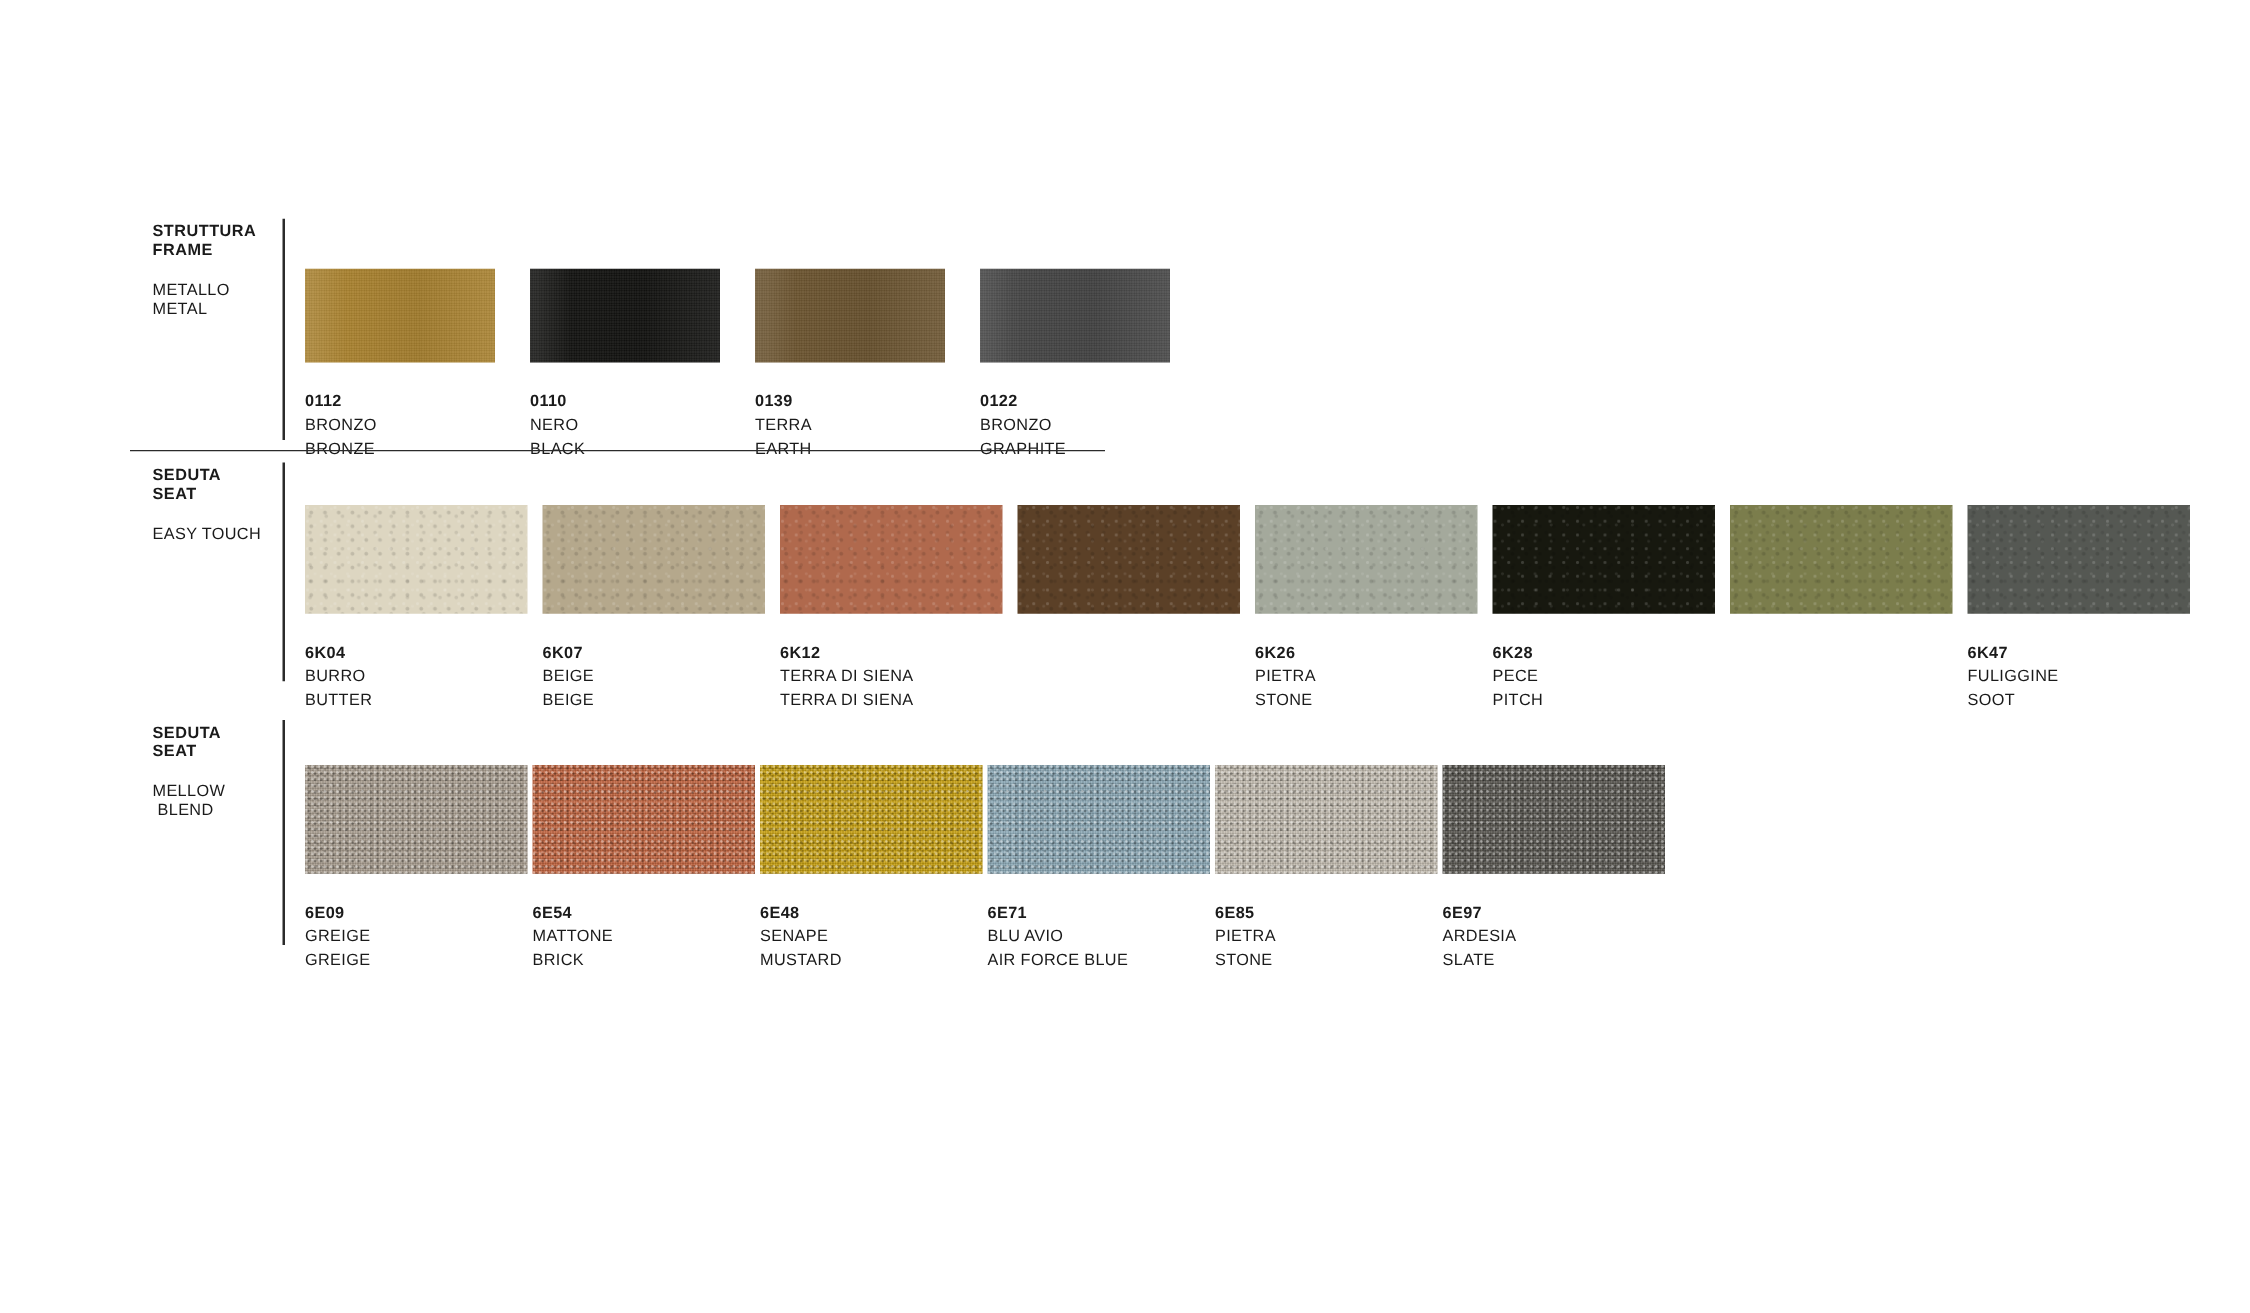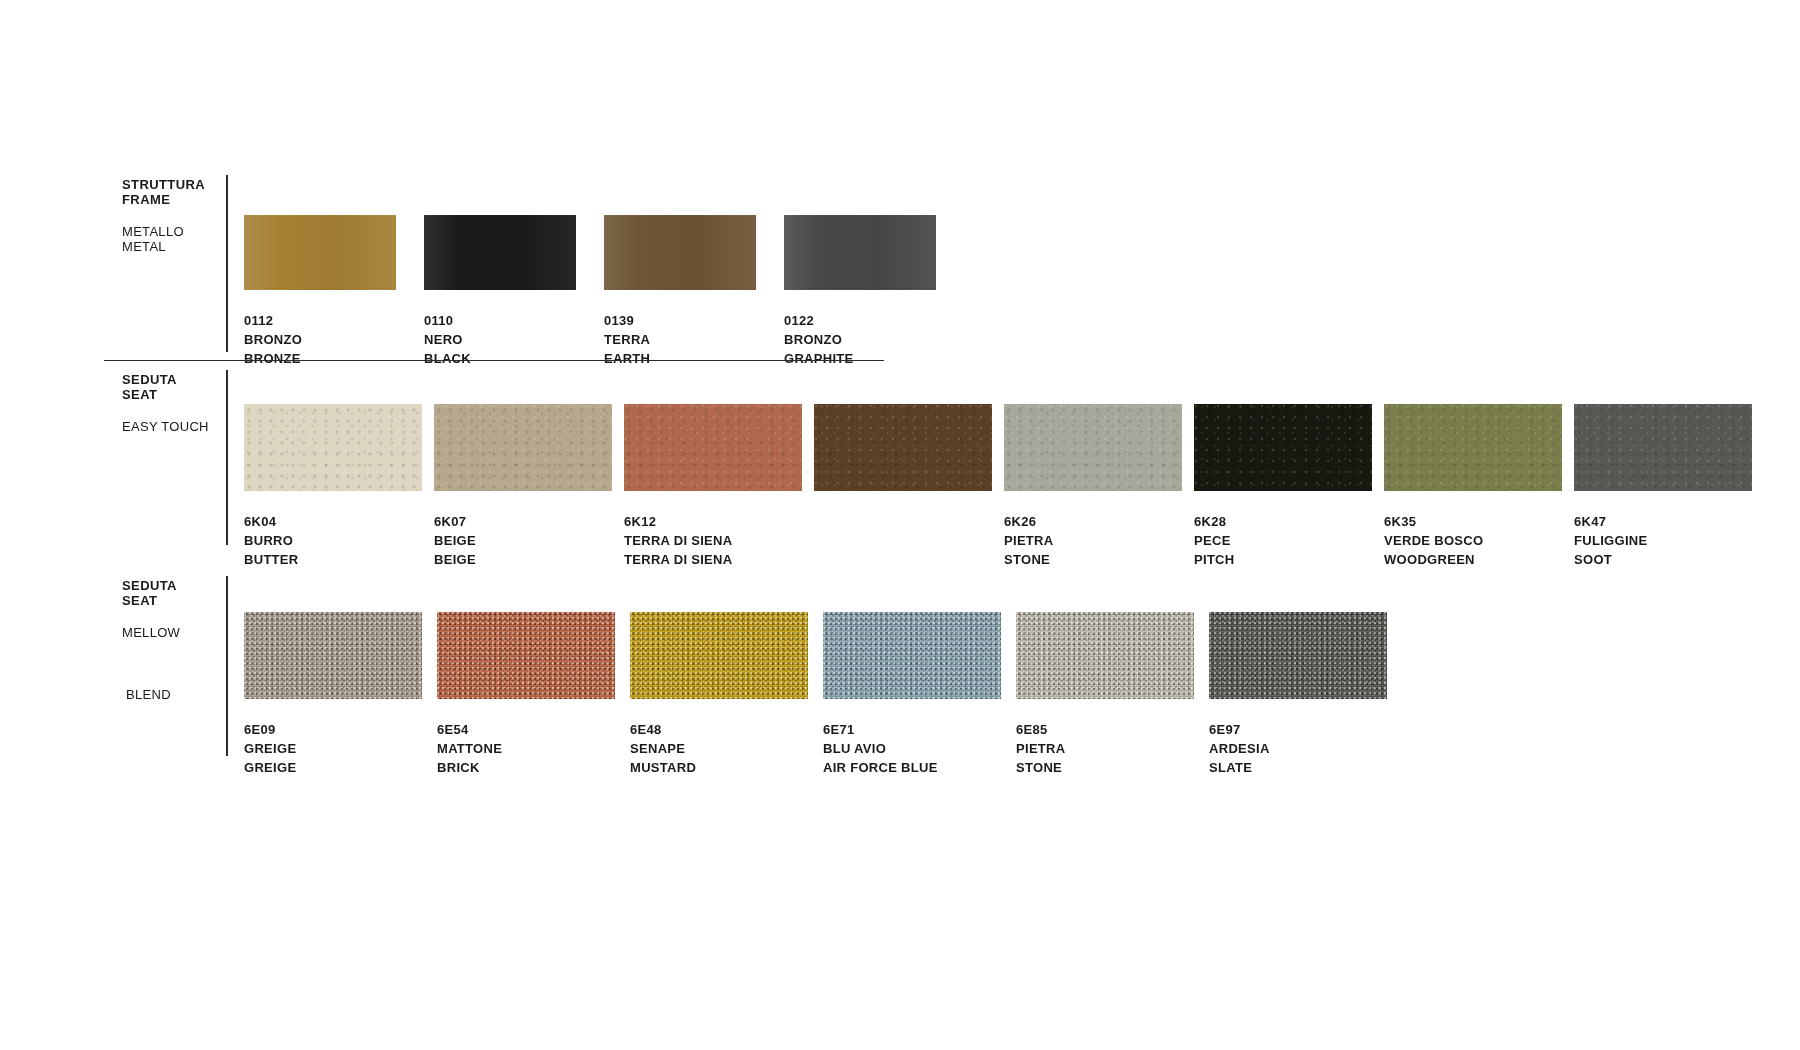--- a/index.html
+++ b/index.html
@@ -87,21 +87,21 @@
     line-height: 19px;
   }
   .code {
     font-size: 13px;
     font-weight: bold;
     letter-spacing: 0.3px;
     white-space: nowrap;
   }
   .name-it, .name-en {
     font-size: 13px;
-    font-weight: bold;
+    font-weight: normal;
     letter-spacing: 0.3px;
     white-space: nowrap;
   }
 
   
   
   .tex-metal {
     background-image:
       linear-gradient(90deg, rgba(255,255,255,0.10) 0%, rgba(255,255,255,0.00) 22%, rgba(0,0,0,0.05) 60%, rgba(255,255,255,0.06) 100%),
       repeating-linear-gradient(0deg, rgba(255,255,255,0.035) 0px, rgba(255,255,255,0.035) 1px, rgba(0,0,0,0.035) 1px, rgba(0,0,0,0.035) 2px),
@@ -248,49 +248,44 @@
           <div class="swatch-info">
             <div class="code">6K28</div>
             <div class="name-it">PECE</div>
             <div class="name-en">PITCH</div>
           </div>
         </div>
         <div class="swatch-cell" style="width: 178px;">
           <div class="swatch" style="width: 178px; height: 87px; background: rgb(123, 125, 76);">
             <div class="swatch-tex tex-leather"></div>
           </div>
-          <div class="swatch-info">
-            <div class="code">6K35</div>
-            <div class="name-it">VERDE BOSCO</div>
-            <div class="name-en">WOODGREEN</div>
-          </div>
         </div>
         <div class="swatch-cell" style="width: 178px;">
           <div class="swatch" style="width: 178px; height: 87px; background: rgb(85, 88, 83);">
             <div class="swatch-tex tex-leather"></div>
           </div>
           <div class="swatch-info">
             <div class="code">6K47</div>
             <div class="name-it">FULIGGINE</div>
             <div class="name-en">SOOT</div>
           </div>
         </div>
       </div>
     </div>
     <div class="section" style="top: 0px;">
       <div class="section-labels" style="top: 566px;">
         <div class="cat-title">SEDUTA</div>
         <div class="cat-title">SEAT</div>
         <div style="margin-top: 17px;">
           <div class="cat-sub">MELLOW</div>
-          <div class="cat-sub" style="padding-left: 4px; margin-top: 47px;">BLEND</div>
+          <div class="cat-sub" style="padding-left: 4px;">BLEND</div>
         </div>
       </div>
       <div class="vrule" style="top: 564px; height: 180px; left: 226px;"></div>
-      <div class="swatch-row" style="top: 600px; gap: 15px; justify-content: flex-end;">
+      <div class="swatch-row" style="top: 600px; gap: 4px; justify-content: flex-end;">
         <div class="swatch-cell" style="width: 178px;">
           <div class="swatch" style="width: 178px; height: 87px; background: rgb(169, 158, 144);">
             <div class="swatch-tex tex-fabric"></div>
           </div>
           <div class="swatch-info">
             <div class="code">6E09</div>
             <div class="name-it">GREIGE</div>
             <div class="name-en">GREIGE</div>
           </div>
         </div>

